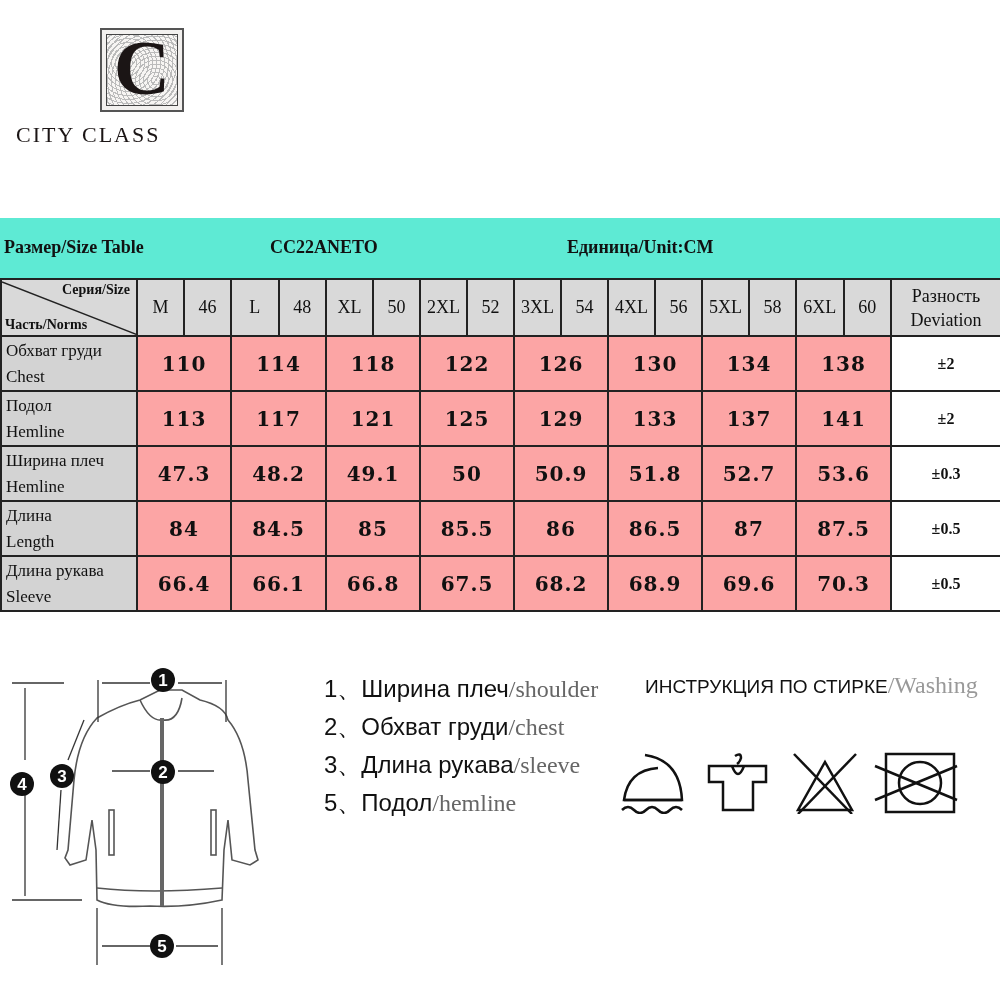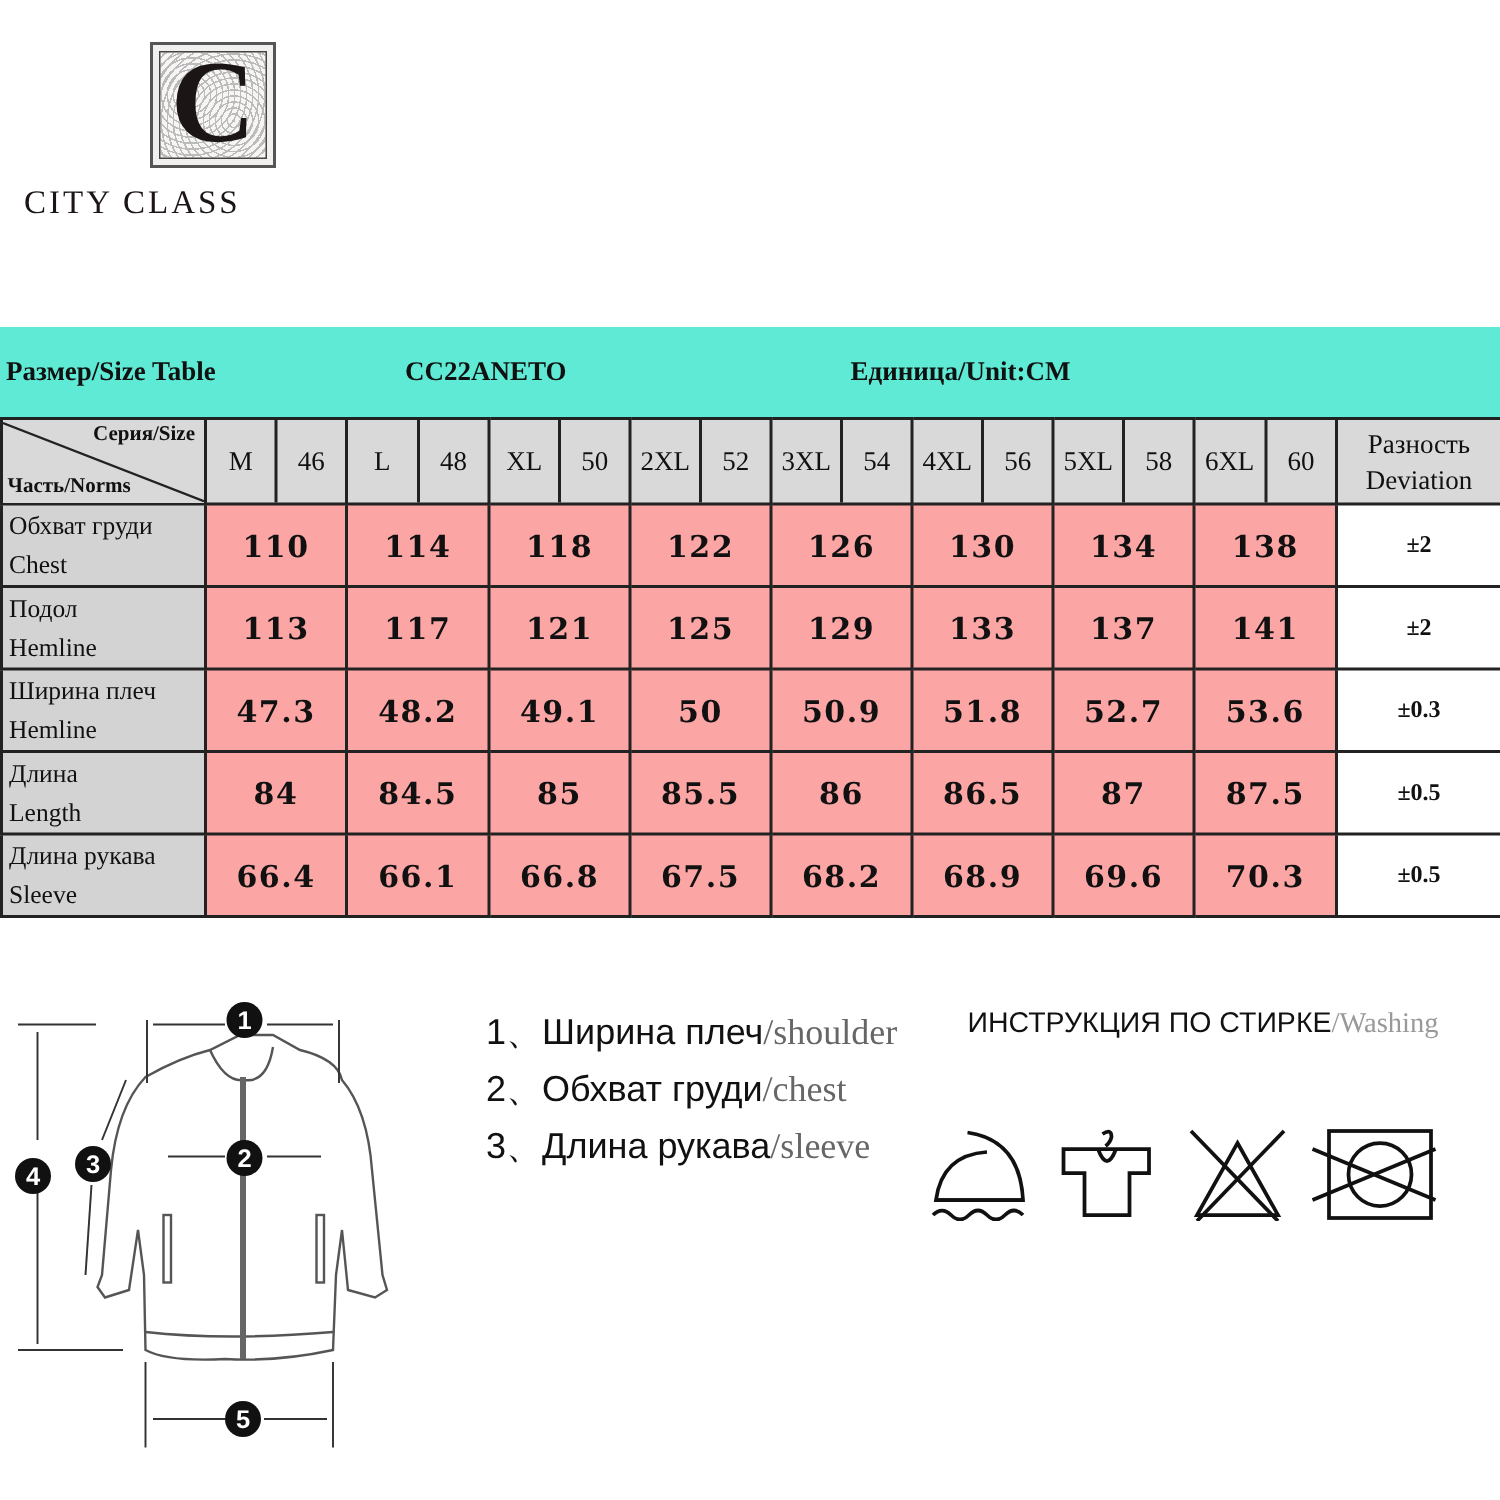--- a/index.html
+++ b/index.html
@@ -28,21 +28,21 @@
   .rowlbl { background:#d3d3d3; text-align:left !important; font-size:17px; line-height:26px; padding-left:4px !important; }
   .rowlbl div { white-space:nowrap; }
   .val { font-family:"DejaVu Serif", serif; font-weight:bold; font-size:20px; letter-spacing:1px; background:#fca5a5; }
   .dev { font-family:"Liberation Serif", serif; font-weight:bold; font-size:16px; background:#fff; }
   .data td { height:53px; }
 
   .diagram { position:absolute; left:0; top:650px; width:300px; height:330px; }
   .legend { position:absolute; left:324px; top:670px; font-family:"Liberation Sans", sans-serif; font-size:24px; line-height:38px; }
   .legend .en { font-family:"Liberation Serif", serif; color:#666; }
   .wash-title { position:absolute; left:645px; top:672px; font-family:"Liberation Sans", sans-serif; font-size:19px; color:#111; }
-  .wash-title .en { font-family:"Liberation Serif", serif; color:#999; font-size:19px; }
+  .wash-title .en { font-family:"Liberation Serif", serif; color:#999; font-size:24px; }
   .care { position:absolute; top:752px; }
 </style>
 </head>
 <body>
 
 <div class="logo">
   <div class="logo-inner"></div>
   <div class="logo-c">C</div>
 </div>
 <div class="brand">CITY CLASS</div>
@@ -253,20 +253,21 @@
       <circle cx="162" cy="296" r="12" fill="#111"></circle>
         <text x="162" y="302" fill="#fff">5</text>
     </g>
   </svg>
 </div>
 
 <div class="legend">
   <div><span>1、</span><span>Ширина плеч</span><span class="en">/shoulder</span></div>
   <div><span>2、</span><span>Обхват груди</span><span class="en">/chest</span></div>
   <div><span>3、</span><span>Длина рукава</span><span class="en">/sleeve</span></div>
+  <div><span>5、</span><span>Подол</span><span class="en">/hemline</span></div>
 </div>
 
 <div class="wash-title"><span>ИНСТРУКЦИЯ ПО СТИРКЕ</span><span class="en">/Washing</span></div>
 
 <svg class="care" style="left:618px" width="70" height="62" viewBox="0 0 70 62">
   <g fill="none" stroke="#111" stroke-width="2.5">
     <path d="M27 3 Q62 8 64 48 L6 48 Q10 18 40 16"></path>
     <line x1="6" y1="48" x2="64" y2="48"></line>
     <path d="M4 58 q6 -6 12 0 t12 0 t12 0 t12 0 t12 0"></path>
   </g>

